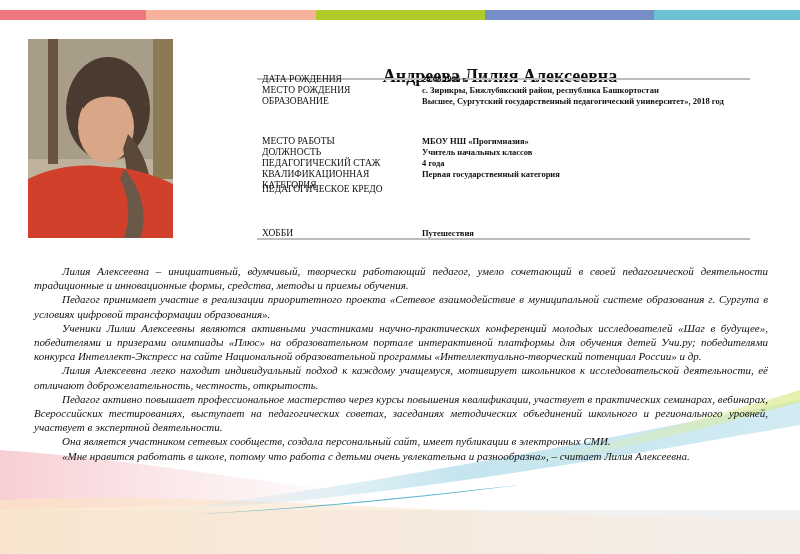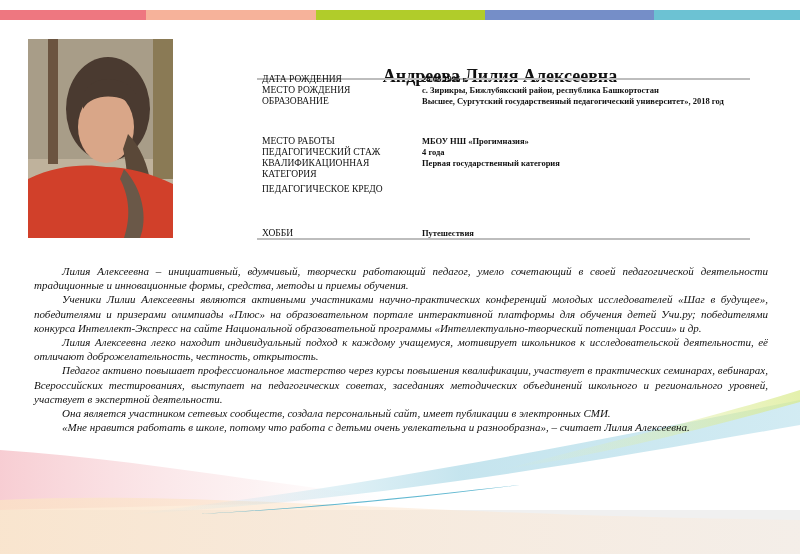--- a/index.html
+++ b/index.html
@@ -101,20 +101,24 @@
     <span class="val">Высшее, Сургутский государственный педагогический университет», 2018 год</span>
   </div>
 </div>
 
 <div class="info" style="top:136px;">
   <div class="row">
     <span class="lbl">МЕСТО РАБОТЫ</span>
     <span class="val">МБОУ НШ «Прогимназия»</span>
   </div>
   <div class="row">
+    <span class="lbl">ДОЛЖНОСТЬ</span>
+    <span class="val">Учитель начальных классов</span>
+  </div>
+  <div class="row">
     <span class="lbl">ПЕДАГОГИЧЕСКИЙ СТАЖ</span>
     <span class="val">4 года</span>
   </div>
   <div class="row">
     <span class="lbl">КВАЛИФИКАЦИОННАЯ</span>
     <span class="val">Первая государственный категория</span>
   </div>
   <div class="row">
     <span class="lbl">КАТЕГОРИЯ</span>
     <span class="val"></span>
@@ -131,18 +135,19 @@
   <div class="row">
     <span class="lbl">ХОББИ</span>
     <span class="val">Путешествия</span>
   </div>
 </div>
 
 <div class="rule" style="top:238px;"></div>
 
 <div class="bio">
   <p> Лилия Алексеевна – инициативный, вдумчивый, творчески работающий педагог, умело сочетающий в своей педагогической деятельности традиционные и инновационные формы, средства, методы и приемы обучения.</p>
+  <p>Педагог принимает участие в реализации приоритетного проекта «Сетевое взаимодействие в муниципальной системе образования г. Сургута в условиях цифровой трансформации образования».</p>
   <p>Ученики Лилии Алексеевны являются активными участниками научно-практических конференций молодых исследователей «Шаг в будущее»,  победителями и призерами олимпиады «Плюс» на образовательном портале интерактивной платформы для обучения детей Учи.ру; победителями конкурса Интеллект-Экспресс на сайте Национальной образовательной программы «Интеллектуально-творческий потенциал России» и др.</p>
   <p>Лилия Алексеевна легко находит индивидуальный подход к каждому учащемуся, мотивирует школьников к исследовательской деятельности, её отличают  доброжелательность,  честность, открытость.</p>
   <p>Педагог активно повышает профессиональное мастерство через курсы повышения квалификации, участвует в практических семинарах, вебинарах, Всероссийских тестированиях, выступает на педагогических советах, заседаниях методических объединений школьного и регионального уровней, участвует в экспертной деятельности.</p>
   <p>Она является участником сетевых сообществ, создала персональный сайт, имеет публикации в электронных СМИ.</p>
   <p>«Мне нравится работать в школе, потому что работа с детьми очень увлекательна и разнообразна», –  считает Лилия Алексеевна.</p>
 </div>
 
 </body></html>

